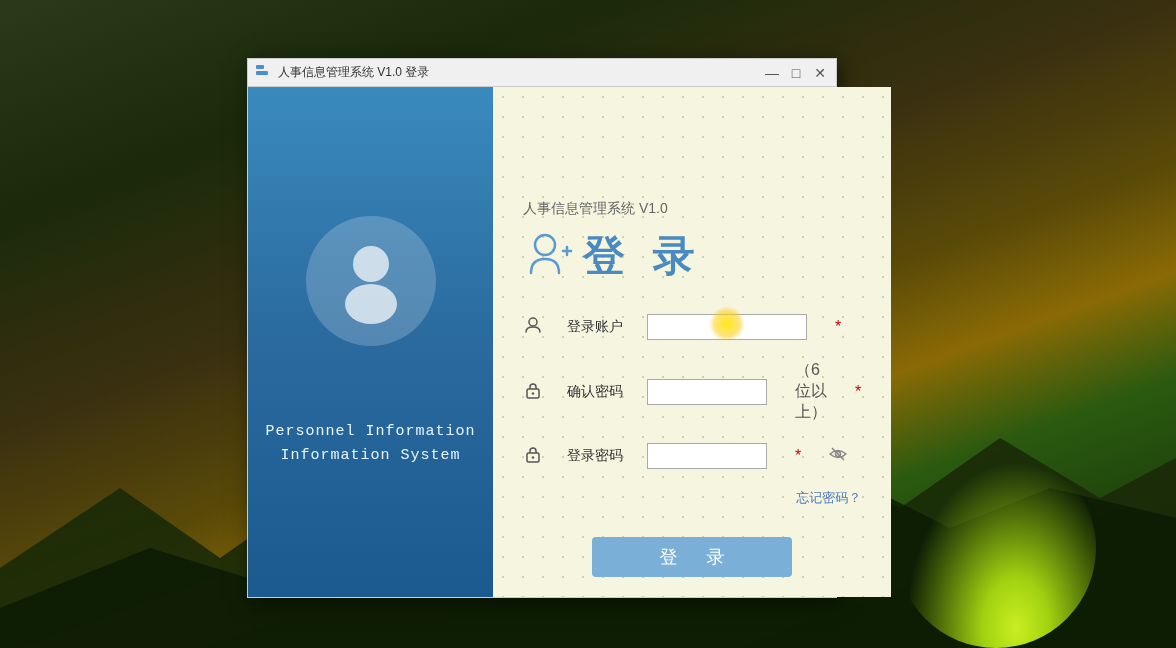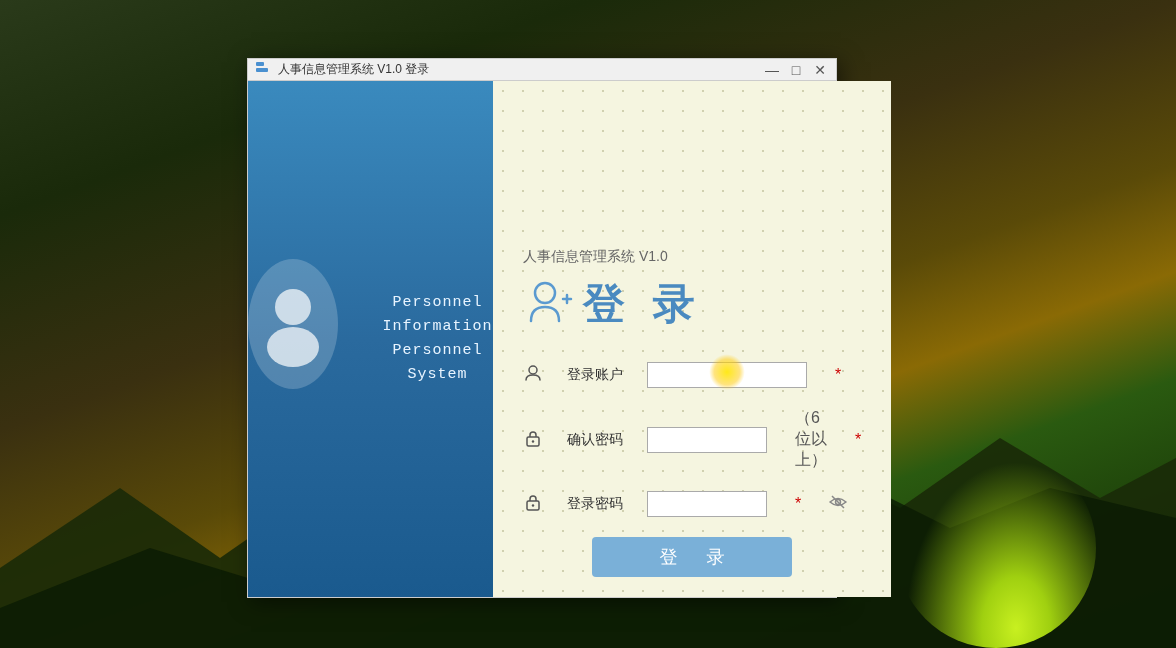--- a/index.html
+++ b/index.html
@@ -58,21 +58,21 @@
       height: 540px;
       background: #f5f5e8;
       border: 1px solid #ccc;
       box-shadow: 4px 4px 20px rgba(0,0,0,0.5);
       display: flex;
       flex-direction: column;
     }
 
     
     .title-bar {
-      height: 22px;
+      height: 28px;
       background: #f0f0f0;
       border-bottom: 1px solid #ccc;
       display: flex;
       align-items: center;
       padding: 0 8px;
       flex-shrink: 0;
     }
 
     .title-bar-icon {
       width: 16px;
@@ -121,21 +121,21 @@
     .window-body {
       display: flex;
       flex: 1;
     }
 
     
     .left-panel {
       width: 245px;
       background: linear-gradient(180deg, #3a8abe 0%, #2a6a9e 50%, #1a5a8e 100%);
       display: flex;
-      flex-direction: row;
+      flex-direction: column;
       align-items: center;
       justify-content: center;
       flex-shrink: 0;
       gap: 44px;
     }
 
     .avatar-circle {
       width: 130px;
       height: 130px;
       border-radius: 50%;
@@ -332,21 +332,21 @@
         <svg class="avatar-svg" viewBox="0 0 90 90">
 
           <circle cx="45" cy="28" r="18" fill="rgba(255,255,255,0.7)"></circle>
 
           <ellipse cx="45" cy="68" rx="26" ry="20" fill="rgba(255,255,255,0.7)"></ellipse>
         </svg>
       </div>
 
       <div class="system-name">
         <div>Personnel Information</div>
-        <div>Personnel System</div>
+        <div>Information System</div>
       </div>
     </div>
 
     <div class="right-panel">
 
       <div class="app-title">人事信息管理系统 V1.0</div>
 
       <div class="login-header">
         <svg class="login-icon-svg" viewBox="0 0 50 50">
           <circle cx="22" cy="14" r="10" fill="none" stroke="#5a9ad0" stroke-width="2.5"></circle>
@@ -399,20 +399,21 @@
         <span class="eye-icon">
           
           <svg width="18" height="18" viewBox="0 0 18 18">
             <path d="M1 9 Q9 2 17 9 Q9 16 1 9Z" fill="none" stroke="#888" stroke-width="1.5"></path>
             <circle cx="9" cy="9" r="2.5" fill="none" stroke="#888" stroke-width="1.5"></circle>
             <line x1="3" y1="3" x2="15" y2="15" stroke="#888" stroke-width="1.5"></line>
           </svg>
         </span>
       </div>
 
+      <a class="forgot-link">忘记密码？</a>
 
       <button class="login-btn">登  录</button>
 
     </div>
 
   </div>
 
 </div>
 
 </body></html>

